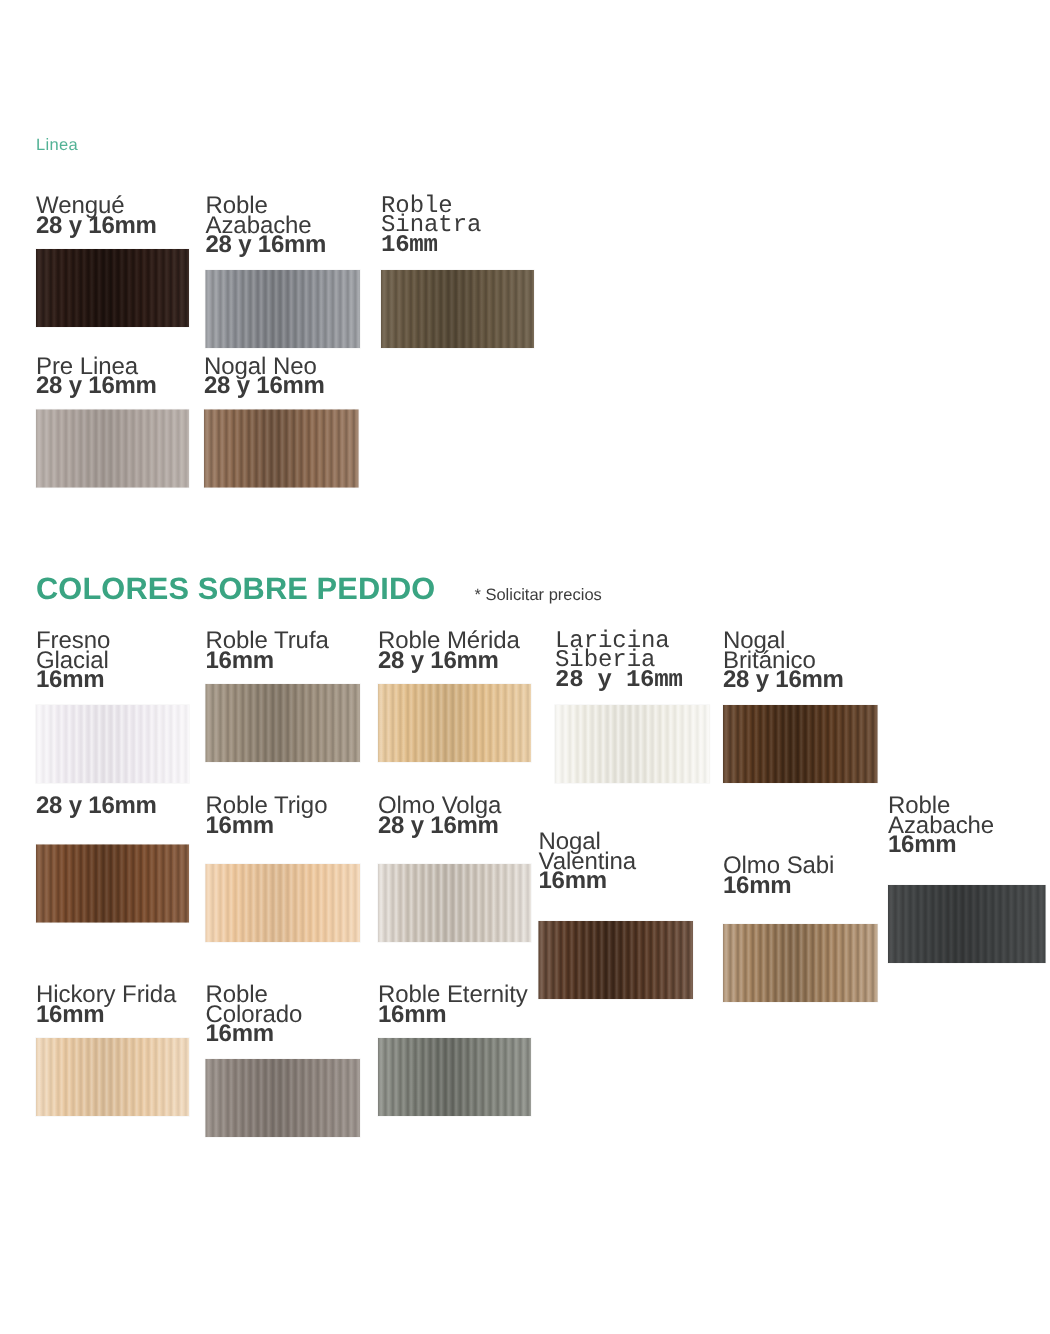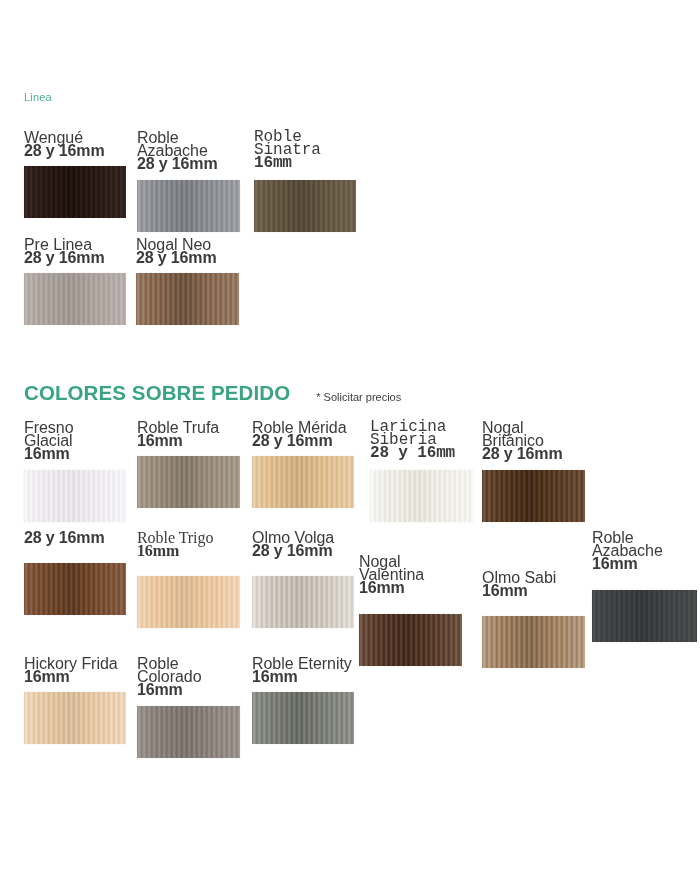--- a/index.html
+++ b/index.html
@@ -153,21 +153,21 @@
         <div class="swatch" style="left: 482px; width: 103px;">
           <div class="swatch-label"><span class="swatch-name">Nogal Británico</span><span class="swatch-thick">28 y 16mm</span></div>
           <div class="swatch-chip" style="width: 103px; height: 52px; margin-top: 9px; background-color: rgb(92, 58, 32); background-image: repeating-linear-gradient(90deg, rgba(0, 0, 0, 0.26) 0px, rgba(0, 0, 0, 0) 1px, rgba(255, 255, 255, 0.1) 2px, rgba(0, 0, 0, 0) 3.5px, rgba(0, 0, 0, 0.26) 5px), linear-gradient(90deg, rgba(255, 255, 255, 0.1) 0%, rgba(0, 0, 0, 0) 18%, rgba(0, 0, 0, 0.26) 46%, rgba(0, 0, 0, 0) 70%, rgba(255, 255, 255, 0.1) 100%); background-size: 5px 100%, 100% 100%;"></div>
         </div>
       </div>
       <div class="swatch-row" style="top: 531px;">
         <div class="swatch" style="left: 24px; width: 102px;">
           <div class="swatch-label"><span class="swatch-thick">28 y 16mm</span></div>
           <div class="swatch-chip" style="width: 102px; height: 52px; margin-top: 19px; background-color: rgb(123, 76, 45); background-image: repeating-linear-gradient(90deg, rgba(0, 0, 0, 0.22) 0px, rgba(0, 0, 0, 0) 1px, rgba(255, 255, 255, 0.1) 2px, rgba(0, 0, 0, 0) 3.5px, rgba(0, 0, 0, 0.22) 5px), linear-gradient(90deg, rgba(255, 255, 255, 0.1) 0%, rgba(0, 0, 0, 0) 18%, rgba(0, 0, 0, 0.22) 46%, rgba(0, 0, 0, 0) 70%, rgba(255, 255, 255, 0.1) 100%); background-size: 5px 100%, 100% 100%;"></div>
         </div>
-        <div class="swatch" style="left: 137px; width: 103px; font-family: Liberation Serif, serif;">
+        <div class="swatch" style="left: 137px; width: 103px;">
           <div class="swatch-label"><span class="swatch-name">Roble Trigo</span><span class="swatch-thick">16mm</span></div>
           <div class="swatch-chip" style="width: 103px; height: 52px; margin-top: 19px; background-color: rgb(238, 199, 156); background-image: repeating-linear-gradient(90deg, rgba(0, 0, 0, 0.07) 0px, rgba(0, 0, 0, 0) 1px, rgba(255, 255, 255, 0.25) 2px, rgba(0, 0, 0, 0) 3.5px, rgba(0, 0, 0, 0.07) 5px), linear-gradient(90deg, rgba(255, 255, 255, 0.25) 0%, rgba(0, 0, 0, 0) 18%, rgba(0, 0, 0, 0.07) 46%, rgba(0, 0, 0, 0) 70%, rgba(255, 255, 255, 0.25) 100%); background-size: 5px 100%, 100% 100%;"></div>
         </div>
         <div class="swatch" style="left: 252px; width: 102px;">
           <div class="swatch-label"><span class="swatch-name">Olmo Volga</span><span class="swatch-thick">28 y 16mm</span></div>
           <div class="swatch-chip" style="width: 102px; height: 52px; margin-top: 19px; background-color: rgb(207, 198, 187); background-image: repeating-linear-gradient(90deg, rgba(0, 0, 0, 0.08) 0px, rgba(0, 0, 0, 0) 1px, rgba(255, 255, 255, 0.4) 2px, rgba(0, 0, 0, 0) 3.5px, rgba(0, 0, 0, 0.08) 5px), linear-gradient(90deg, rgba(255, 255, 255, 0.4) 0%, rgba(0, 0, 0, 0) 18%, rgba(0, 0, 0, 0.08) 46%, rgba(0, 0, 0, 0) 70%, rgba(255, 255, 255, 0.4) 100%); background-size: 5px 100%, 100% 100%;"></div>
         </div>
         <div class="swatch" style="left: 359px; width: 103px; margin-top: 24px;">
           <div class="swatch-label"><span class="swatch-name">Nogal Valentina</span><span class="swatch-thick">16mm</span></div>
           <div class="swatch-chip" style="width: 103px; height: 52px; margin-top: 19px; background-color: rgb(90, 58, 38); background-image: repeating-linear-gradient(90deg, rgba(0, 0, 0, 0.26) 0px, rgba(0, 0, 0, 0) 1px, rgba(255, 255, 255, 0.13) 2px, rgba(0, 0, 0, 0) 3.5px, rgba(0, 0, 0, 0.26) 5px), linear-gradient(90deg, rgba(255, 255, 255, 0.13) 0%, rgba(0, 0, 0, 0) 18%, rgba(0, 0, 0, 0.26) 46%, rgba(0, 0, 0, 0) 70%, rgba(255, 255, 255, 0.13) 100%); background-size: 5px 100%, 100% 100%;"></div>

